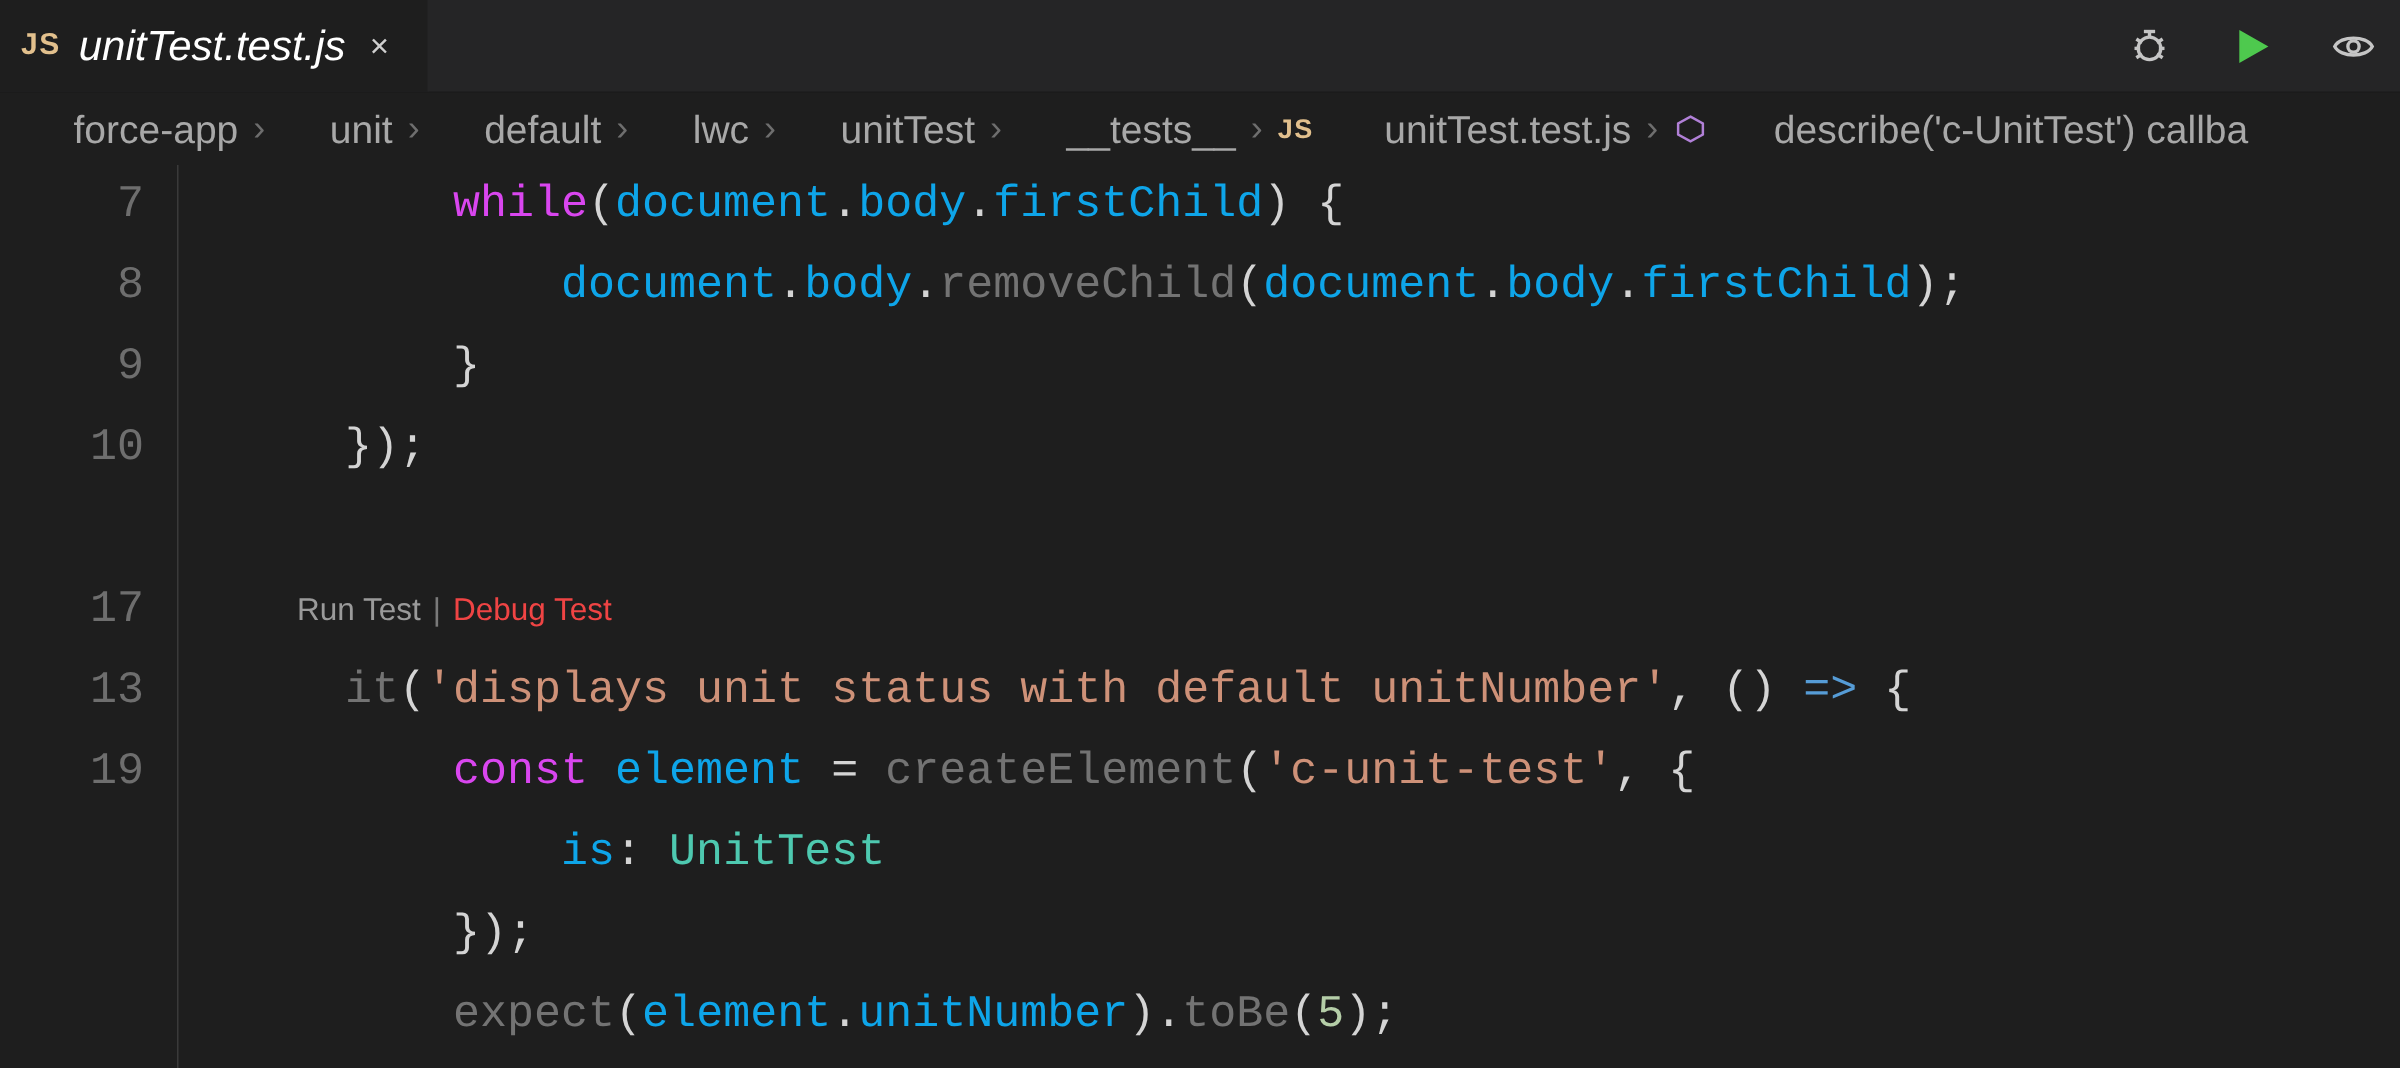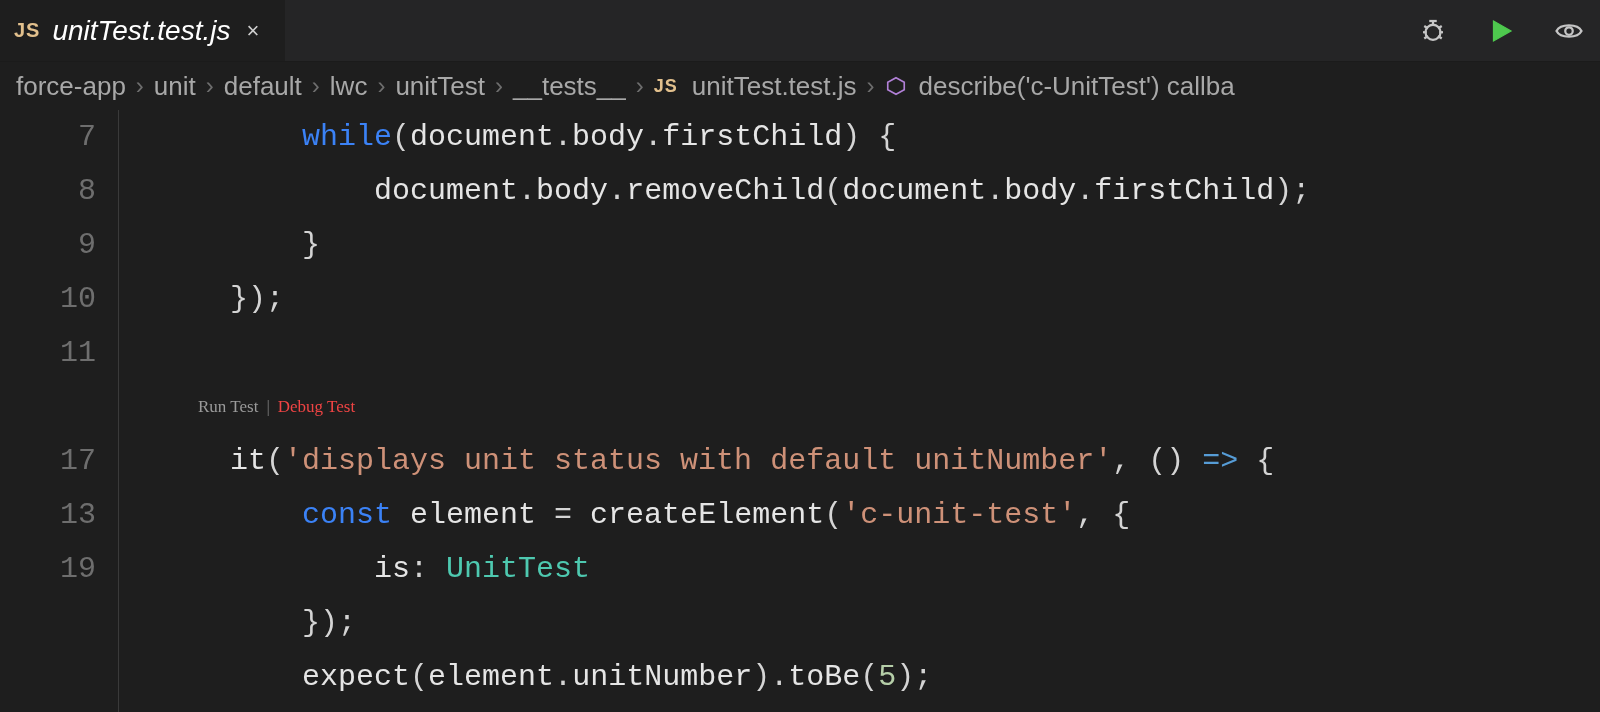--- a/index.html
+++ b/index.html
@@ -83,20 +83,21 @@
     white-space: nowrap;
   }
   .breadcrumb .sep {
     color: #6e6e6e;
     font-size: 24px;
     padding: 0 2px;
   }
   .breadcrumb .crumb {
     color: #a8a8a8;
     cursor: pointer;
+    margin-left: 33px;
   }
   .breadcrumb .js-badge {
     color: #e2c08d;
     font-weight: 700;
     font-size: 18px;
     margin-right: 6px;
     letter-spacing: 1px;
   }
   .breadcrumb .symbol-icon {
     display: inline-flex;
@@ -136,36 +137,36 @@
   }
   .code {
     flex: 1;
     white-space: pre;
     position: relative;
     color: #d4d4d4;
   }
   .code .row { height: 54px; position: relative; }
 
   .codelens {
-    font-family: Liberation Serif, serif;
-    font-size: 17px;
+    font-family: Liberation Sans, sans-serif;
+    font-size: 21px;
     color: #888;
     height: 54px;
     display: flex;
     align-items: flex-start;
     padding-left: 40px; 
   }
   .codelens .run-link  { color: #9a9a9a; cursor: pointer; }
   .codelens .sep       { color: #7a7a7a; padding: 0 8px; }
   .codelens .debug-link{ color: #ef4444; cursor: pointer; }
 
   
-  .tok-kw    { color: #3b82f6; } 
-  .tok-id    { color: #e5e5e5; margin-top: 33px; } 
-  .tok-fn    { color: #e5e5e5; text-align: right; } 
+  .tok-kw    { color: #d946ef; } 
+  .tok-id    { color: #0ea5e9; margin-top: 33px; } 
+  .tok-fn    { color: #737373; text-align: right; } 
   .tok-str   { color: #ce9178; text-align: right; } 
   .tok-type  { color: #4ec9b0; } 
   .tok-punc  { color: #d4d4d4; }
   .tok-arrow { color: #569cd6; }
   .tok-num   { color: #b5cea8; }
   .tok-brace { color: #d4d4d4; }
 </style>
 </head>
 <body>
 
@@ -227,21 +228,20 @@
   </span>
   <span class="crumb">describe('c-UnitTest') callba</span>
 </div>
 
 <div class="editor">
   <div class="gutter" id="gutter">
       <div class="ln">7</div>
       <div class="ln">8</div>
       <div class="ln">9</div>
       <div class="ln">10</div>
-      <div class="ln">11</div>
       <div class="ln"></div>
       <div class="ln">17</div>
       <div class="ln">13</div>
       <div class="ln">19</div>
     </div>
   <div class="rulers">
     <div class="guide" style="left:8px"></div>
   </div>
   <div class="code" id="code"><div class="row"><span>        </span><span class="tok-kw">while</span><span class="tok-punc">(</span><span class="tok-id">document</span><span class="tok-punc">.</span><span class="tok-id">body</span><span class="tok-punc">.</span><span class="tok-id">firstChild</span><span class="tok-punc">) {</span></div><div class="row"><span>            </span><span class="tok-id">document</span><span class="tok-punc">.</span><span class="tok-id">body</span><span class="tok-punc">.</span><span class="tok-fn">removeChild</span><span class="tok-punc">(</span><span class="tok-id">document</span><span class="tok-punc">.</span><span class="tok-id">body</span><span class="tok-punc">.</span><span class="tok-id">firstChild</span><span class="tok-punc">);</span></div><div class="row"><span>        </span><span class="tok-brace">}</span></div><div class="row"><span>    </span><span class="tok-punc">});</span></div><div class="row"><span></span></div><div class="row codelens"><span class="run-link">Run Test</span><span class="sep">|</span><span class="debug-link">Debug Test</span></div><div class="row"><span>    </span><span class="tok-fn">it</span><span class="tok-punc">(</span><span class="tok-str">'displays unit status with default unitNumber'</span><span class="tok-punc">, () </span><span class="tok-arrow">=&gt;</span><span class="tok-punc"> {</span></div><div class="row"><span>        </span><span class="tok-kw">const</span><span> </span><span class="tok-id">element</span><span class="tok-punc"> = </span><span class="tok-fn">createElement</span><span class="tok-punc">(</span><span class="tok-str">'c-unit-test'</span><span class="tok-punc">, {</span></div><div class="row"><span>            </span><span class="tok-id">is</span><span class="tok-punc">: </span><span class="tok-type">UnitTest</span></div><div class="row"><span>        </span><span class="tok-punc">});</span></div><div class="row"><span>        </span><span class="tok-fn">expect</span><span class="tok-punc">(</span><span class="tok-id">element</span><span class="tok-punc">.</span><span class="tok-id">unitNumber</span><span class="tok-punc">).</span><span class="tok-fn">toBe</span><span class="tok-punc">(</span><span class="tok-num">5</span><span class="tok-punc">);</span></div></div>
 </div>

